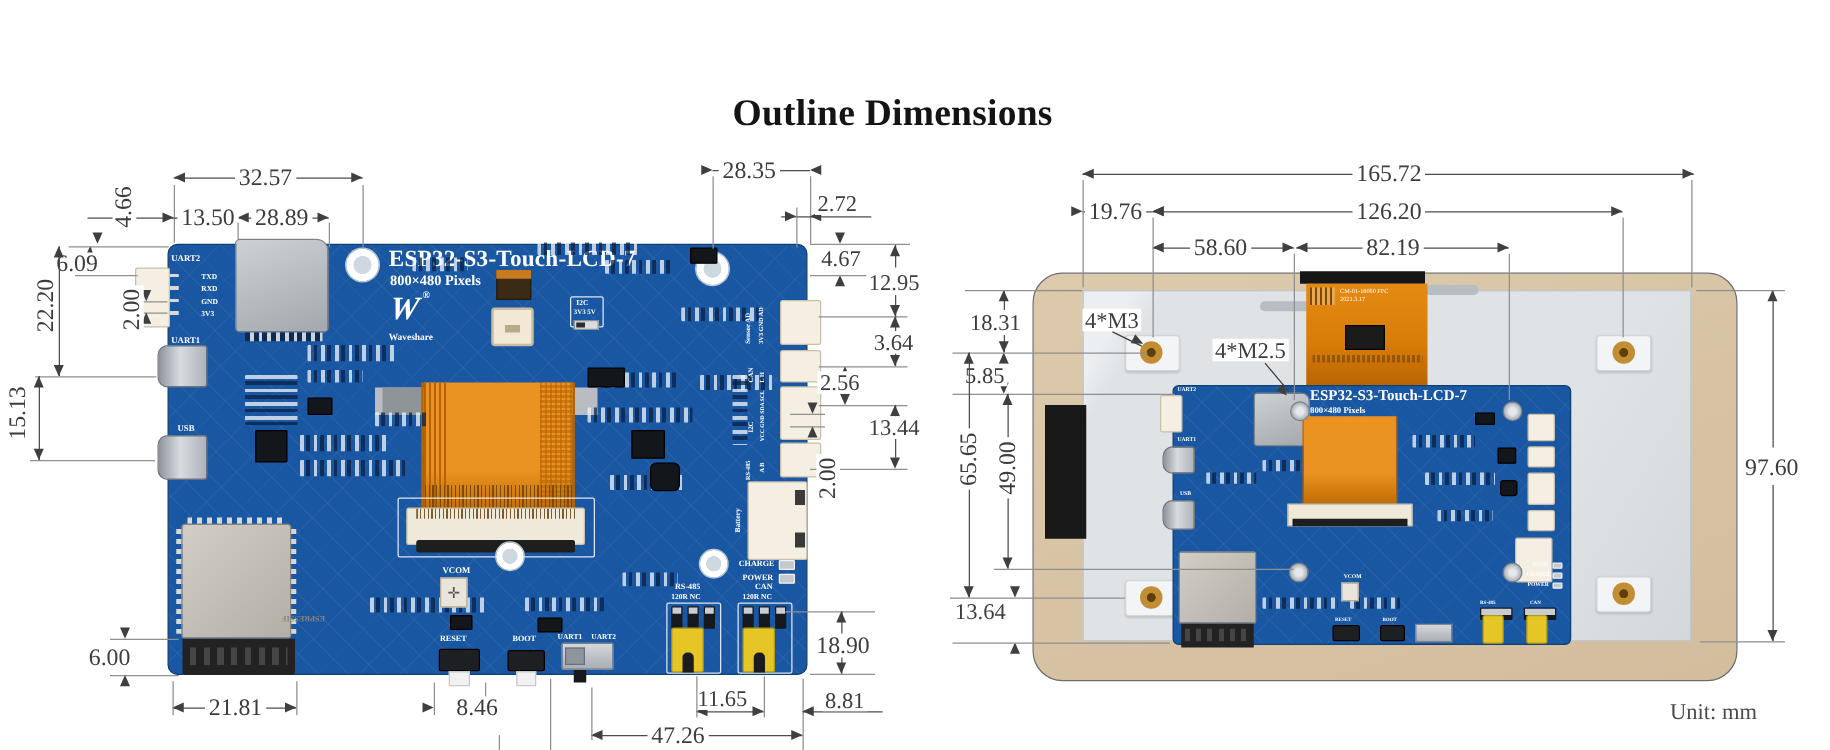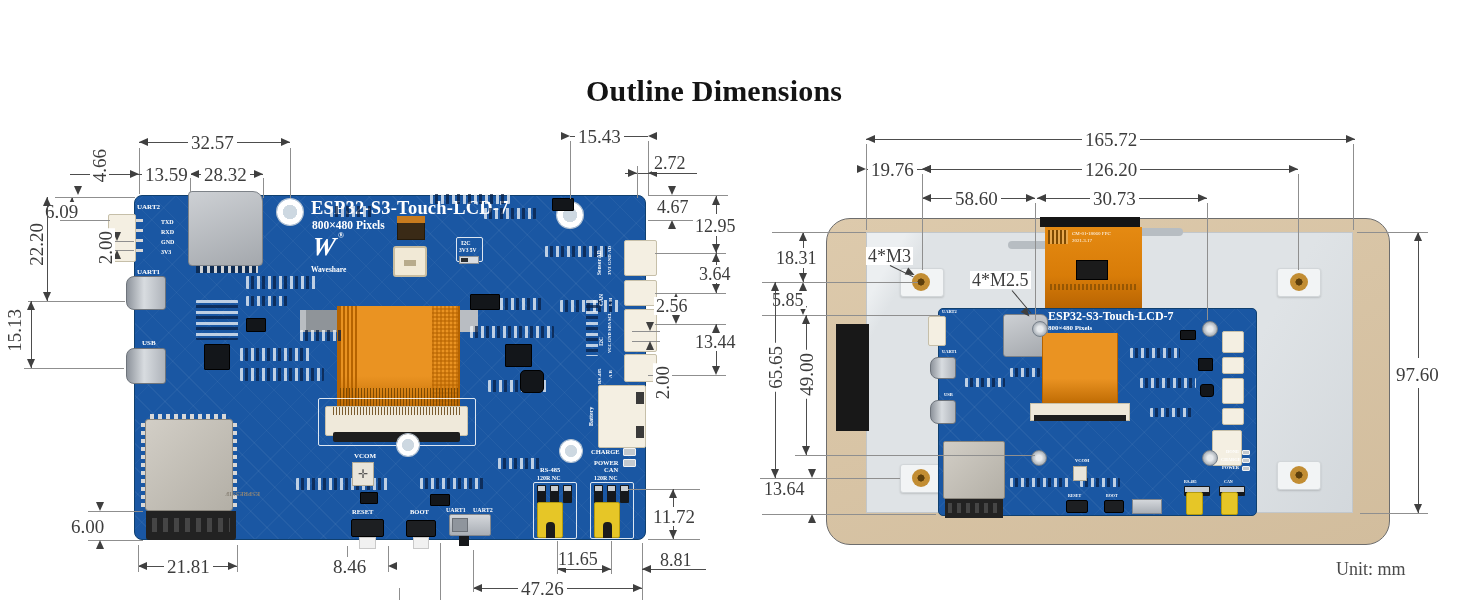--- a/index.html
+++ b/index.html
@@ -200,23 +200,23 @@
     <div class="hl" style="left:139px;top:94px;width:151px;"></div>
     <div class="aL" style="left:139px;top:90px;"></div>
     <div class="aR" style="left:281px;top:90px;"></div>
     <div class="dt" style="left:188px;top:85px;">32.57</div>
     <div class="ve" style="left:139px;top:100px;height:46px;"></div>
     <div class="ve" style="left:290px;top:100px;height:50px;"></div>
 
     <div class="hl" style="left:70px;top:126px;width:193px;"></div>
     <div class="aR" style="left:130px;top:122px;"></div>
     <div class="aL" style="left:190px;top:122px;"></div>
-    <div class="dt" style="left:142px;top:117px;">13.59</div>
+    <div class="dt" style="left:142px;top:117px;">13.50</div>
     <div class="aR" style="left:254px;top:122px;"></div>
-    <div class="dt" style="left:201px;top:117px;">28.32</div>
+    <div class="dt" style="left:201px;top:117px;">28.89</div>
     <div class="ve" style="left:190px;top:130px;height:14px;"></div>
     <div class="ve" style="left:263px;top:130px;height:20px;"></div>
 
     <div class="dtv" style="left:90px;top:98px;">4.66</div>
     <div class="aD" style="left:74px;top:138px;"></div>
 
     <div class="vl" style="left:72px;top:149px;height:23px;"></div>
     <div class="aU" style="left:68px;top:149px;"></div>
     <div class="aD" style="left:68px;top:163px;"></div>
     <div class="dt" style="left:42px;top:154px;">6.09</div>
@@ -251,21 +251,21 @@
     <div class="aL" style="left:138px;top:514px;"></div>
     <div class="aR" style="left:228px;top:514px;"></div>
     <div class="dt" style="left:164px;top:509px;">21.81</div>
     <div class="ve" style="left:138px;top:497px;height:27px;"></div>
     <div class="ve" style="left:237px;top:497px;height:27px;"></div>
 
     <div class="ve" style="left:347px;top:498px;height:26px;"></div>
     <div class="ve" style="left:388px;top:498px;height:26px;"></div>
     <div class="aR" style="left:338px;top:514px;"></div>
     <div class="aL" style="left:388px;top:514px;"></div>
-    <div class="dt" style="left:330px;top:509px;text-align:center;">8.46</div>
+    <div class="dt" style="left:362px;top:509px;text-align:center;">8.46</div>
 
     <div class="ve" style="left:399px;top:540px;height:32px;"></div>
     <div class="ve" style="left:440px;top:495px;height:77px;"></div>
     <div class="aR" style="left:390px;top:561px;"></div>
     <div class="dt" style="left:398px;top:556px;">8.22</div>
     <div class="hl" style="left:440px;top:565px;width:202px;"></div>
     <div class="aL" style="left:440px;top:561px;"></div>
     <div class="aR" style="left:633px;top:561px;"></div>
     <div class="dt" style="left:515px;top:556px;">42.63</div>
 
@@ -286,26 +286,26 @@
     <div class="hl" style="left:642px;top:521px;width:64px;"></div>
     <div class="aL" style="left:642px;top:517px;"></div>
     <div class="dts" style="left:658px;top:503px;">8.81</div>
 
     <div class="he" style="left:628px;top:441px;width:72px;"></div>
     <div class="he" style="left:648px;top:491px;width:52px;"></div>
     <div class="vl" style="left:673px;top:441px;height:18px;"></div>
     <div class="vl" style="left:673px;top:473px;height:18px;"></div>
     <div class="aU" style="left:669px;top:441px;"></div>
     <div class="aD" style="left:669px;top:482px;"></div>
-    <div class="dt" style="left:650px;top:459px;">11.72</div>
+    <div class="dt" style="left:650px;top:459px;">18.90</div>
 
     <div class="hl" style="left:570px;top:88px;width:78px;"></div>
     <div class="aR" style="left:561px;top:84px;"></div>
     <div class="aL" style="left:648px;top:84px;"></div>
-    <div class="dt" style="left:575px;top:79px;">15.43</div>
+    <div class="dt" style="left:575px;top:79px;">28.35</div>
     <div class="ve" style="left:570px;top:93px;height:58px;"></div>
     <div class="ve" style="left:648px;top:93px;height:54px;"></div>
 
     <div class="hl" style="left:625px;top:125px;width:72px;"></div>
     <div class="aR" style="left:628px;top:121px;"></div>
     <div class="aL" style="left:648px;top:121px;"></div>
     <div class="dts" style="left:652px;top:106px;">2.72</div>
     <div class="ve" style="left:637px;top:118px;height:32px;"></div>
 
     <div class="aD" style="left:668px;top:138px;"></div>
@@ -450,21 +450,21 @@
     <div class="aR" style="left:529px;top:117px;"></div>
     <div class="dt" style="left:322px;top:112px;">126.20</div>
 
     <div class="hl" style="left:162px;top:150px;width:113px;"></div>
     <div class="aL" style="left:162px;top:146px;"></div>
     <div class="aR" style="left:266px;top:146px;"></div>
     <div class="dt" style="left:192px;top:141px;">58.60</div>
     <div class="hl" style="left:277px;top:150px;width:170px;"></div>
     <div class="aL" style="left:277px;top:146px;"></div>
     <div class="aR" style="left:438px;top:146px;"></div>
-    <div class="dt" style="left:330px;top:141px;">30.73</div>
+    <div class="dt" style="left:330px;top:141px;">82.19</div>
 
     <div class="ve" style="left:106px;top:96px;height:86px;"></div>
     <div class="ve" style="left:162px;top:126px;height:96px;"></div>
     <div class="ve" style="left:275px;top:155px;height:117px;"></div>
     <div class="ve" style="left:447px;top:155px;height:117px;"></div>
     <div class="ve" style="left:538px;top:126px;height:96px;"></div>
     <div class="ve" style="left:593px;top:96px;height:86px;"></div>
 
     <div class="vl" style="left:658px;top:184px;height:126px;"></div>
     <div class="vl" style="left:658px;top:340px;height:125px;"></div>

